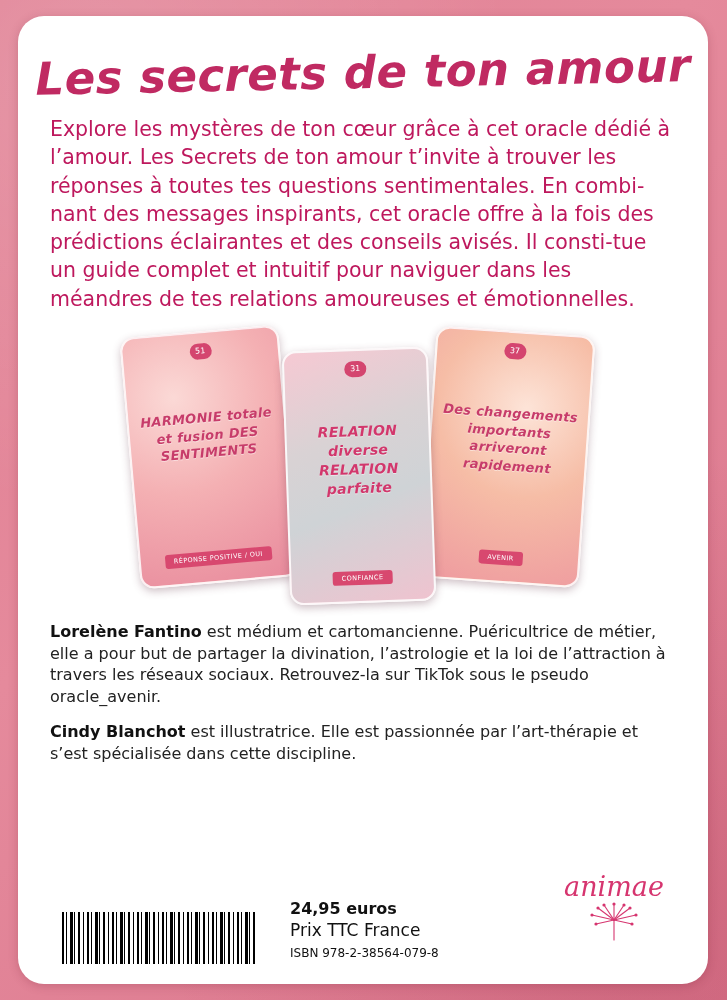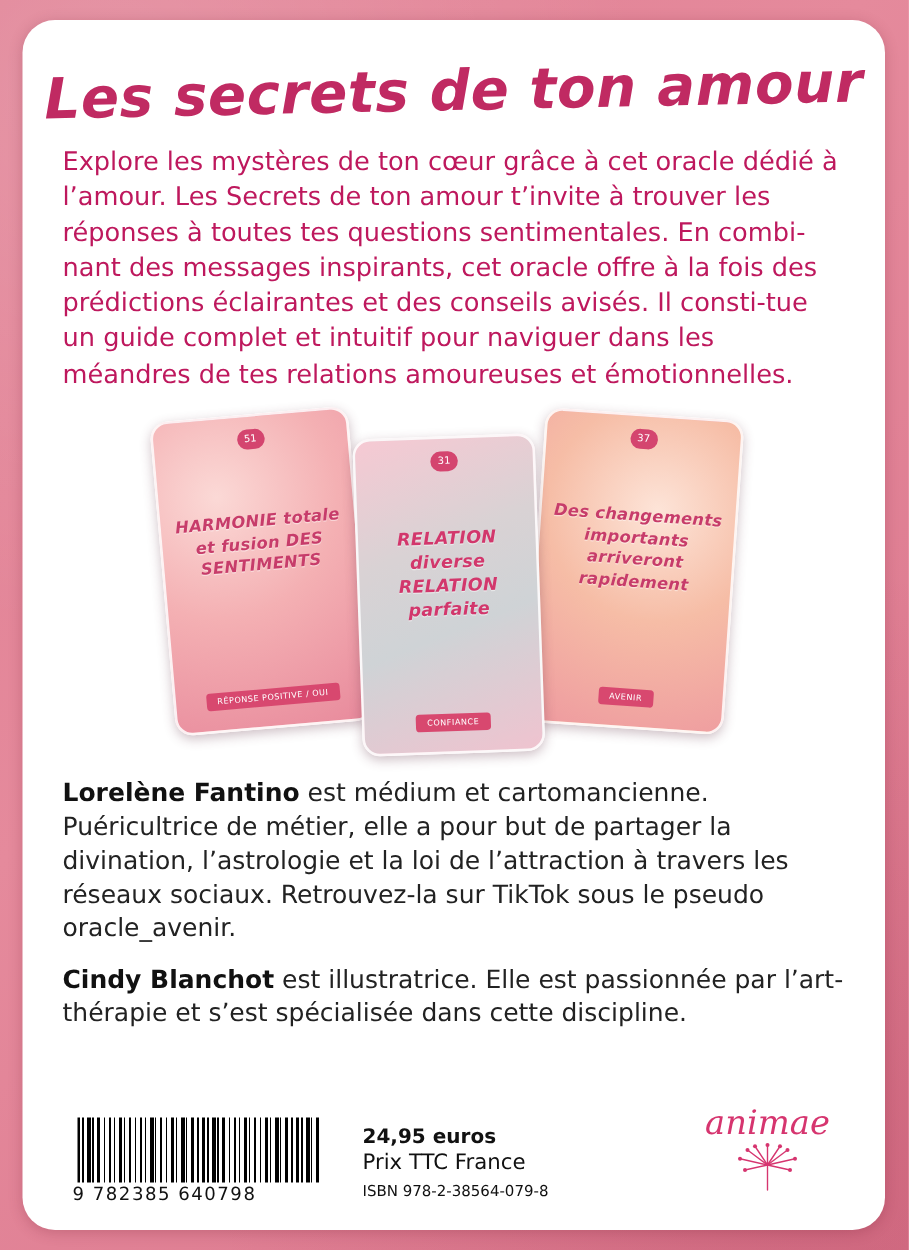--- a/index.html
+++ b/index.html
@@ -163,21 +163,21 @@
     font-size: 6.5px;
     letter-spacing: 0.4px;
     padding: 3px 9px;
     border-radius: 3px;
     white-space: nowrap;
     font-family: "DejaVu Sans", sans-serif;
   }
   
   .bios {
     margin: 4px 32px 0 32px;
-    font-size: 20px;
+    font-size: 16px;
     line-height: 1.35;
     color: #222;
     font-family: "DejaVu Sans", sans-serif;
   }
   .bios p { margin: 0 0 14px 0; }
   .bios b { font-weight: bold; color: #111; }
   
   .footer {
     position: absolute;
     left: 0;
@@ -227,21 +227,21 @@
   .price-note {
     font-size: 17px;
     margin-bottom: 6px;
   }
   .isbn {
     font-size: 12px;
   }
   .logo {
     position: absolute;
     right: 34px;
-    bottom: 12px;
+    bottom: 24px;
     width: 120px;
     text-align: center;
   }
   .logo-word {
     font-size: 27px;
     font-style: italic;
     color: #d6356f;
     font-family: "DejaVu Serif", serif;
     line-height: 1;
   }
@@ -290,21 +290,20 @@
         </p>
         <p>
           <b>Cindy Blanchot</b><span> est illustratrice. Elle est passionnée par l’art-thérapie et s’est spécialisée dans cette discipline.</span>
         </p>
       </div>
 
       <div class="footer">
 
         <div class="barcode-wrap">
           <div class="barcode"></div>
-          <div class="barcode-digits">9 782385 640798</div>
         </div>
 
         <div class="price-block">
           <div class="price">24,95 euros</div>
           <div class="price-note">Prix TTC France</div>
           <div class="isbn">ISBN 978-2-38564-079-8</div>
         </div>
 
         <div class="logo">
           <div class="logo-word">animae</div>

